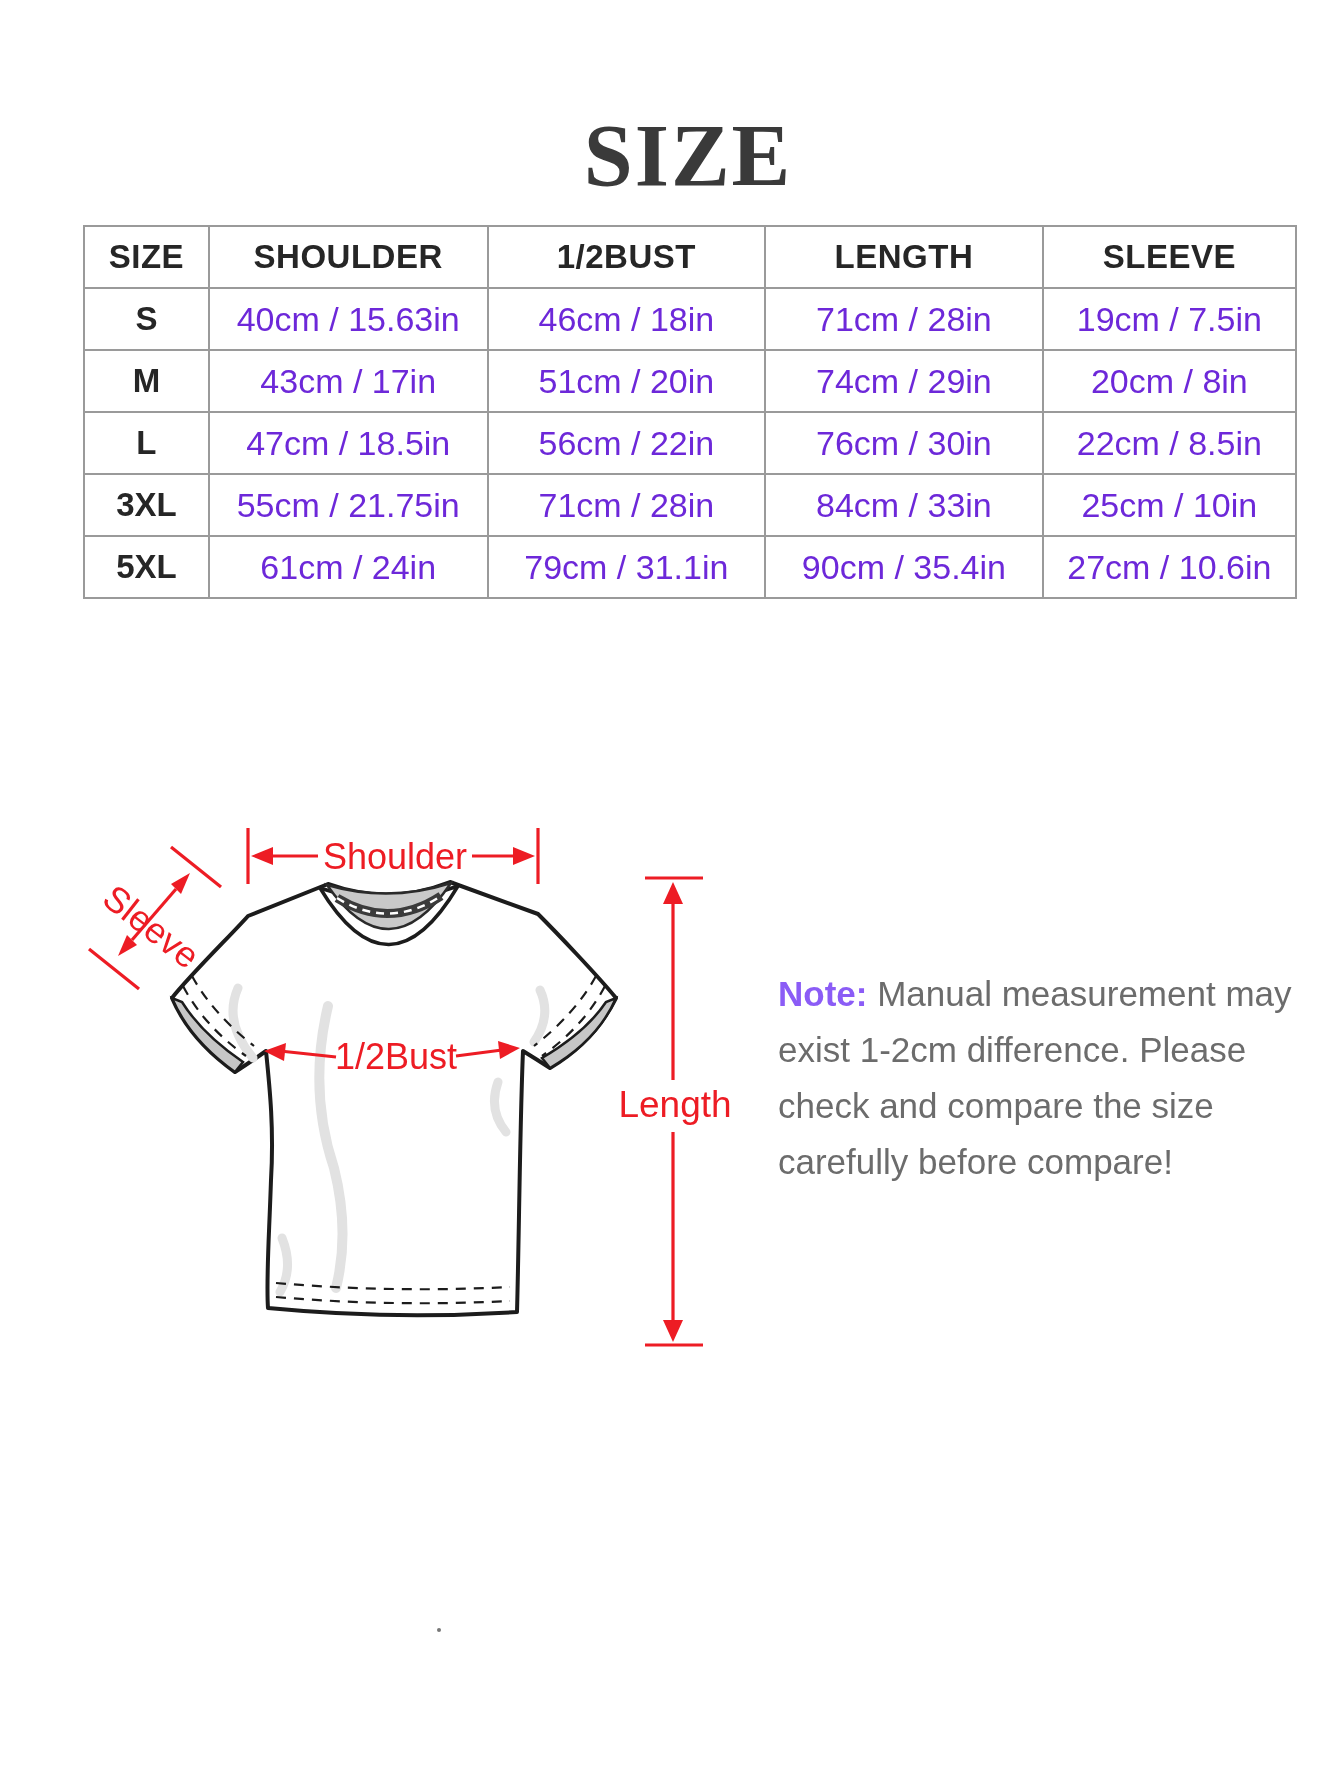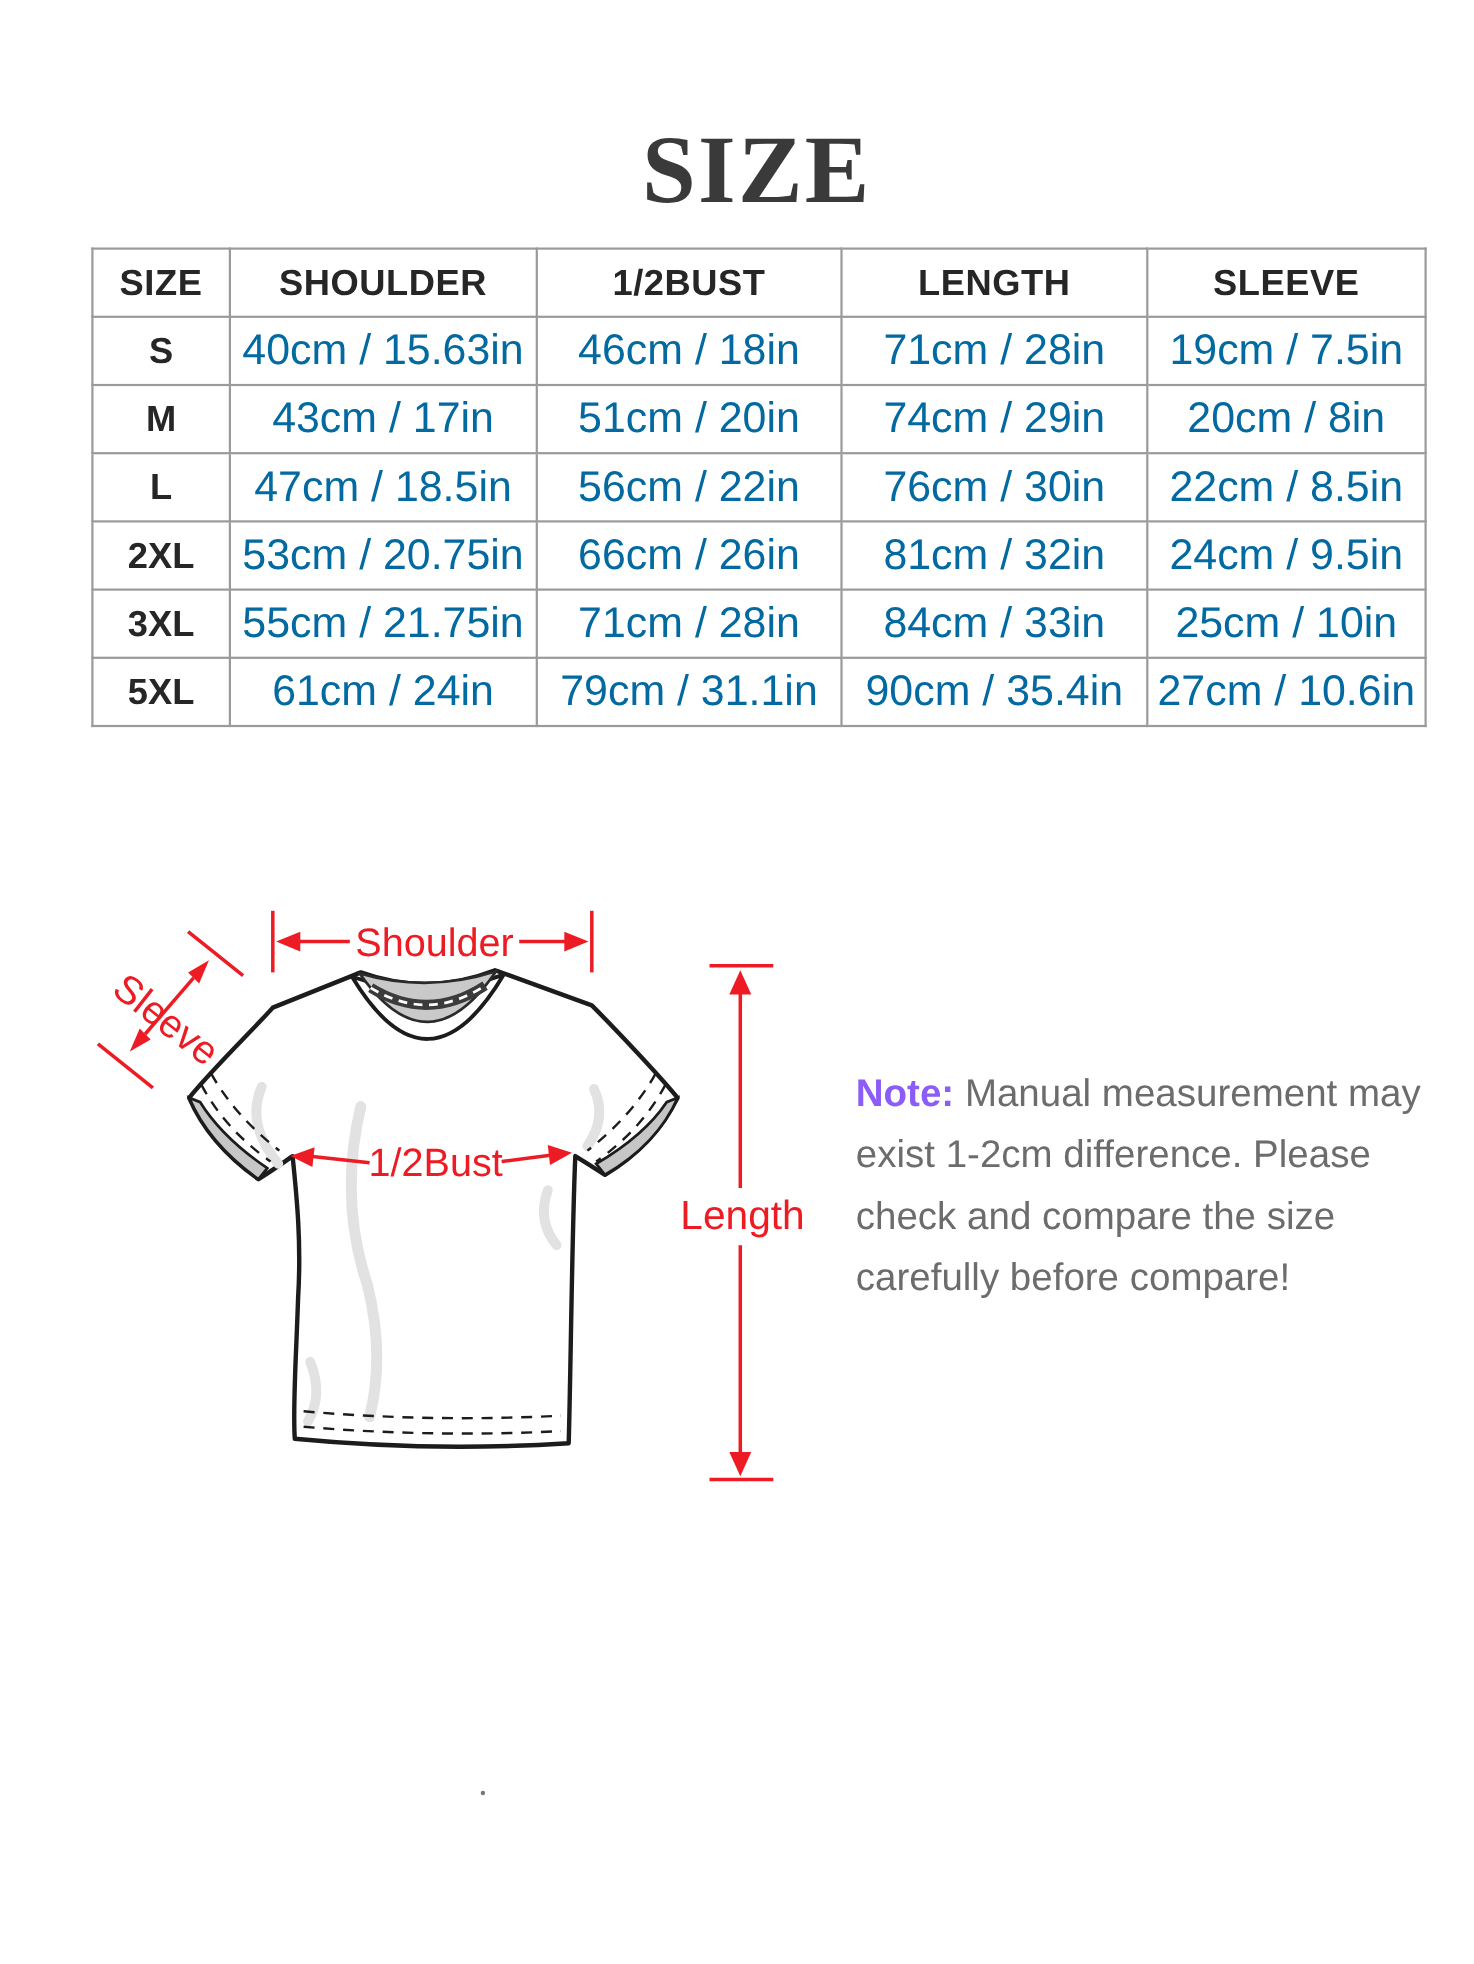--- a/index.html
+++ b/index.html
@@ -9,21 +9,21 @@
   #title{position:absolute;top:112px;left:0;width:1336px;text-align:center;
          font-family:"Liberation Serif",serif;font-weight:700;font-size:88px;
          color:#3a3a3a;letter-spacing:2px;line-height:1;}
   
   #size-table{position:absolute;left:63px;top:225px;width:1214px;border-collapse:collapse;
               table-layout:fixed;}
   #size-table td,#size-table th{border:2px solid #9a9a9a;height:60px;padding:0;
               text-align:center;vertical-align:middle;background:#fff;}
   #size-table th{font-size:33px;font-weight:700;color:#262626;letter-spacing:0.5px;}
   #size-table td.size-col{font-size:33px;font-weight:700;color:#262626;}
-  #size-table td.val{font-size:39px;font-weight:400;color:#0369a1;}
+  #size-table td.val{font-size:34px;font-weight:400;color:#6d28d9;}
   
   #diagram{position:absolute;left:40px;top:770px;width:680px;height:620px;}
   .shirt-line{fill:#ffffff;stroke:#1c1c1c;stroke-width:4;stroke-linejoin:round;}
   .collar-band{fill:#ffffff;stroke:#1c1c1c;stroke-width:3.5;stroke-linejoin:round;}
   .collar-inner{fill:#c9c9c9;stroke:#2a2a2a;stroke-width:2.5;}
   .stitch-dark{fill:none;stroke:#3b3b3b;stroke-width:9;}
   .stitch-white{fill:none;stroke:#ffffff;stroke-width:2.5;stroke-dasharray:8 6;}
   .cuff{fill:#c6c6c6;stroke:#1c1c1c;stroke-width:2.5;}
   .dash{fill:none;stroke:#1c1c1c;stroke-width:2.2;stroke-dasharray:10 8;}
   .wrinkle{fill:none;stroke:#e2e2e2;stroke-width:9;stroke-linecap:round;}
@@ -74,27 +74,20 @@
         <td class="val">51cm / 20in</td>
         <td class="val">74cm / 29in</td>
         <td class="val">20cm / 8in</td>
       </tr>
       <tr>
         <td class="size-col">L</td>
         <td class="val">47cm / 18.5in</td>
         <td class="val">56cm / 22in</td>
         <td class="val">76cm / 30in</td>
         <td class="val">22cm / 8.5in</td>
-      </tr>
-      <tr>
-        <td class="size-col">2XL</td>
-        <td class="val">53cm / 20.75in</td>
-        <td class="val">66cm / 26in</td>
-        <td class="val">81cm / 32in</td>
-        <td class="val">24cm / 9.5in</td>
       </tr>
       <tr>
         <td class="size-col">3XL</td>
         <td class="val">55cm / 21.75in</td>
         <td class="val">71cm / 28in</td>
         <td class="val">84cm / 33in</td>
         <td class="val">25cm / 10in</td>
       </tr>
       <tr>
         <td class="size-col">5XL</td>

